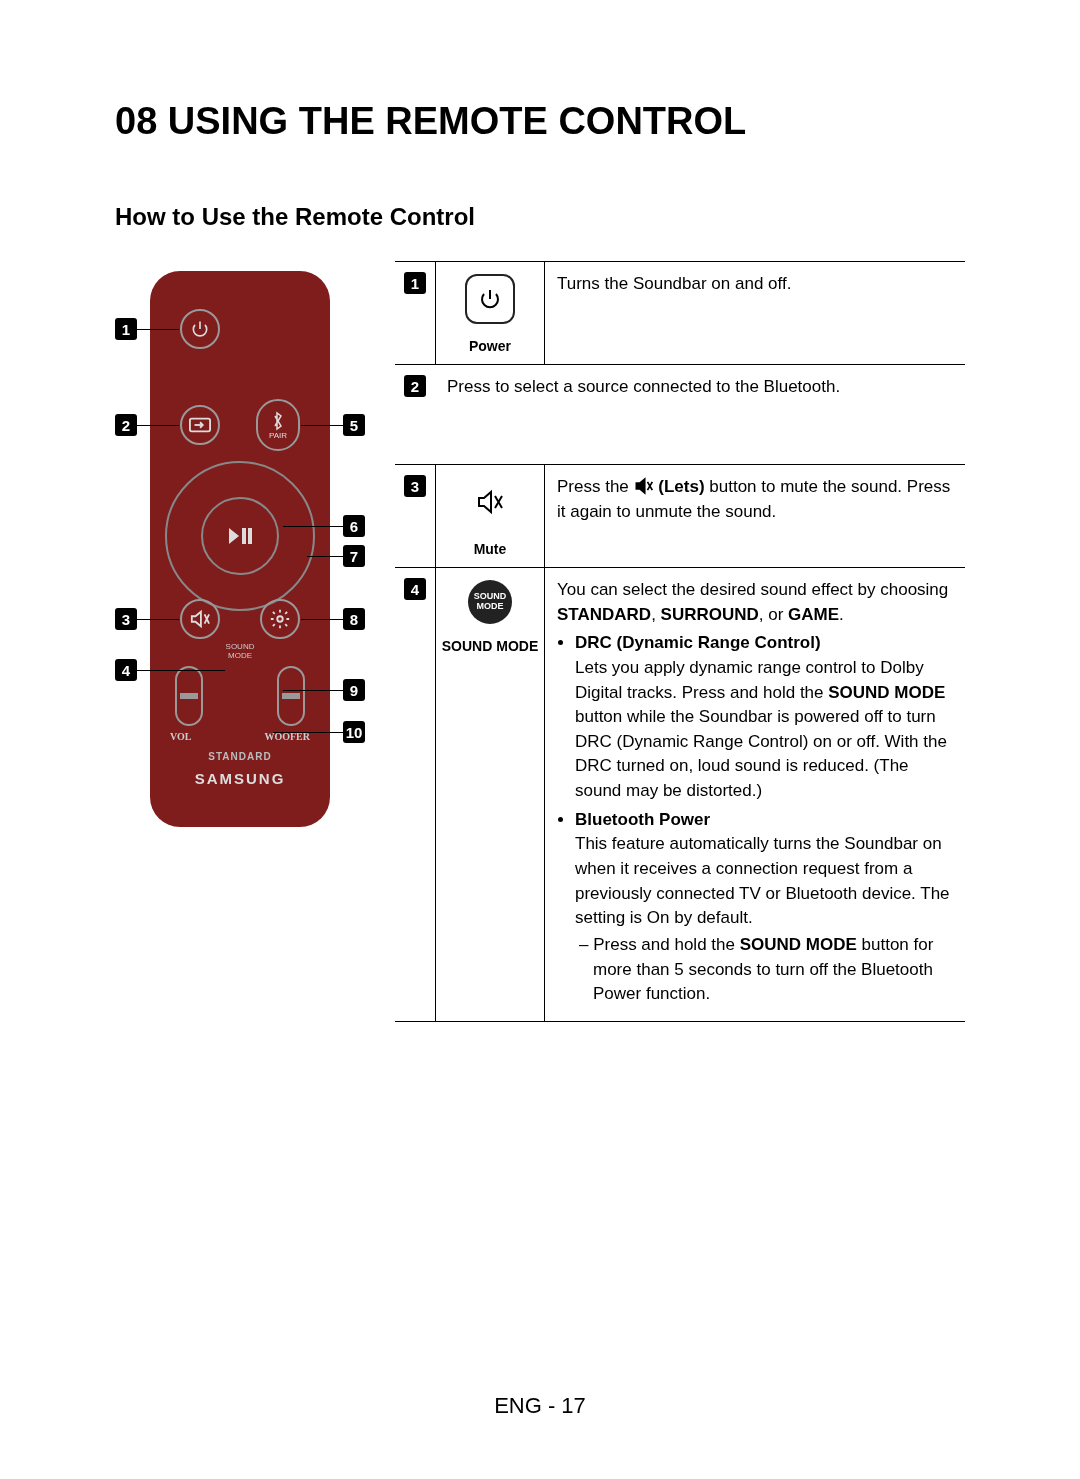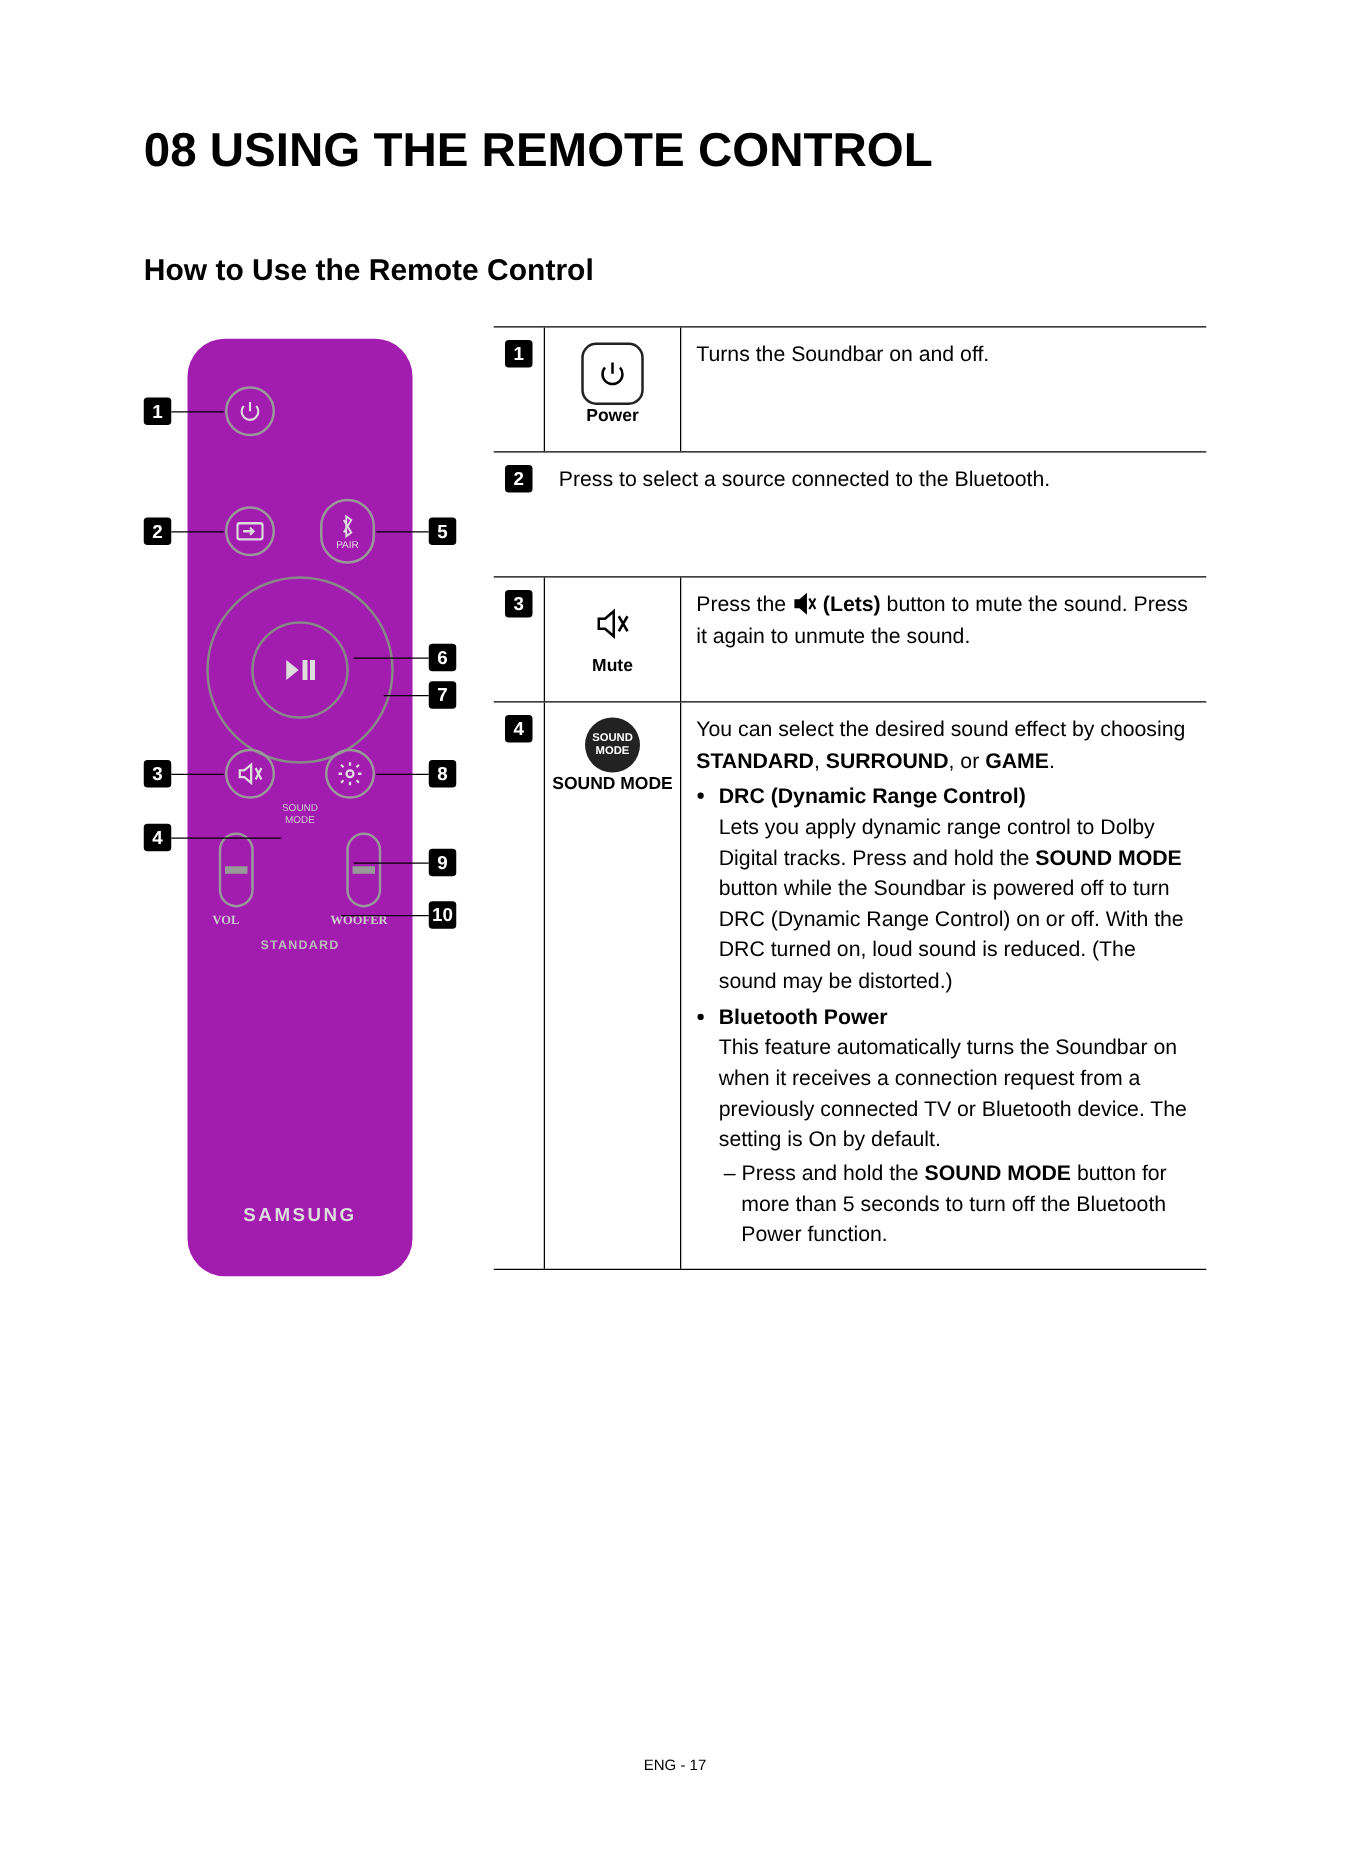--- a/index.html
+++ b/index.html
@@ -28,22 +28,22 @@
     gap: 30px;
   }
   
   .remote-wrap {
     width: 250px;
     position: relative;
     padding-top: 10px;
   }
   .remote {
     width: 180px;
-    height: 750px;
-    background: #a21caf;
+    height: 556px;
+    background: #7f1d1d;
     border-radius: 30px;
     margin: 0 auto;
     position: relative;
     color: #ccc;
   }
   .btn-round {
     width: 40px;
     height: 40px;
     border: 2px solid #999;
     border-radius: 50%;
@@ -188,21 +188,21 @@
   }
   .col-icon {
     width: 110px;
     border-left: 1px solid #000;
     border-right: 1px solid #000;
     display: flex;
     flex-direction: column;
     align-items: center;
     justify-content: flex-start;
     padding: 12px 4px 10px;
-    gap: 0;
+    gap: 14px;
   }
   .icon-btn {
     width: 50px;
     height: 50px;
     border: 2px solid #222;
     border-radius: 12px;
     display: flex;
     align-items: center;
     justify-content: center;
     font-size: 20px;
@@ -242,21 +242,21 @@
     padding-left: 18px;
     text-indent: -14px;
     margin-top: 2px;
   }
   .col-desc b { font-weight: 700; }
   .footer {
     position: absolute;
     bottom: 60px;
     left: 50%;
     transform: translateX(-50%);
-    font-size: 12px;
+    font-size: 22px;
   }
   svg { display: block; }
 </style>
 </head>
 <body>
 
 <h1>08  USING THE REMOTE CONTROL</h1>
 <h2>How to Use the Remote Control</h2>
 
 <div class="content">

